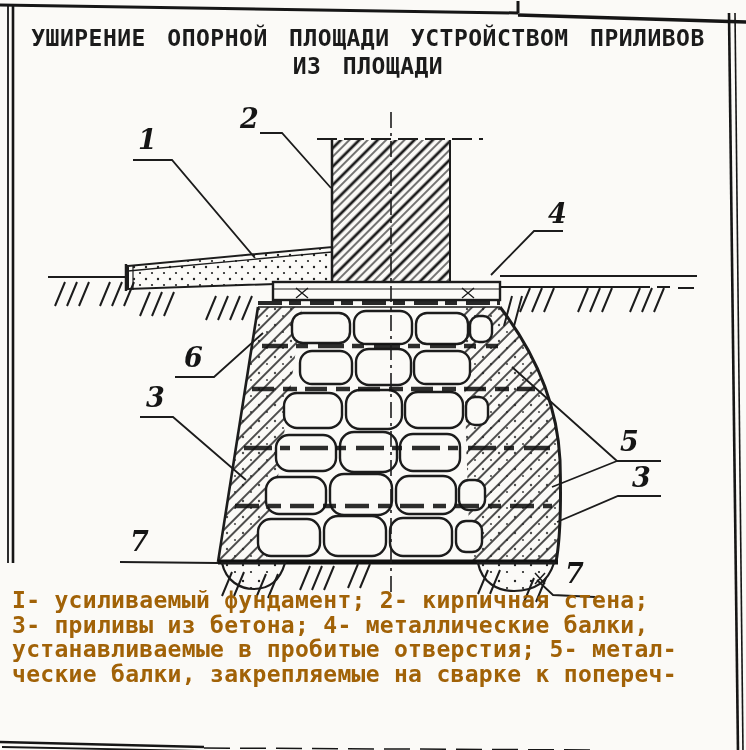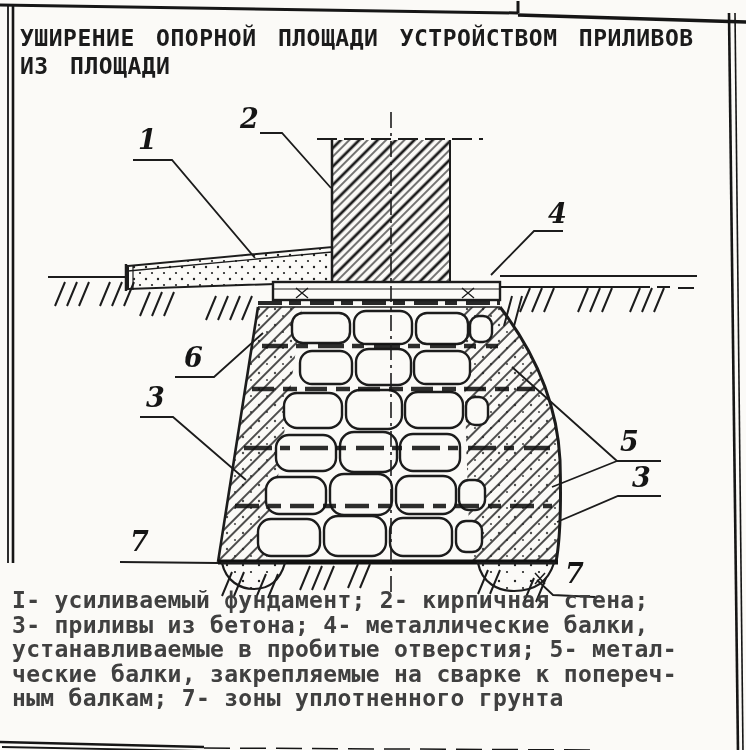--- a/index.html
+++ b/index.html
@@ -7,36 +7,36 @@
     position:relative;
     width:746px;height:750px;
     background:#fbfaf7;
     overflow:hidden;
     font-family:"DejaVu Sans Mono", monospace;
     color:#1c1c1c;
   }
   svg.linework{position:absolute;left:0;top:0;}
   .title{
     position:absolute;top:24px;left:20px;right:30px;
-    text-align:left;
+    text-align:center;
     font-weight:700;
     font-size:23px;
     line-height:28px;
     letter-spacing:0.5px;
     word-spacing:7px;
     color:#1b1b1b;
   }
   .legend{
     position:absolute;left:12px;top:588px;width:716px;
     font-weight:700;
     font-size:23px;
     line-height:24.5px;
     letter-spacing:0.3px;
     white-space:nowrap;
-    color:#404040;
+    color:#a16207;
   }
   .callout{
     position:absolute;
     font-family:"DejaVu Serif", serif;
     font-style:italic;
     font-weight:700;
     font-size:27px;
     line-height:27px;
     color:#151515;
   }
@@ -199,16 +199,15 @@
   <span class="callout" style="left:620px;top:428px">5</span>
   <span class="callout" style="left:632px;top:464px">3</span>
   <span class="callout" style="left:130px;top:528px">7</span>
   <span class="callout" style="left:565px;top:560px">7</span>
 
   <div class="legend">
     <div>I- усиливаемый фундамент; 2- кирпичная стена;</div>
     <div>3- приливы из бетона; 4- металлические балки,</div>
     <div>устанавливаемые в пробитые отверстия; 5- метал-</div>
     <div>ческие балки, закрепляемые на сварке к попереч-</div>
-    <div>ным балкам; 7- зоны уплотненного грунта</div>
   </div>
 
 </div>
 
 </body></html>

